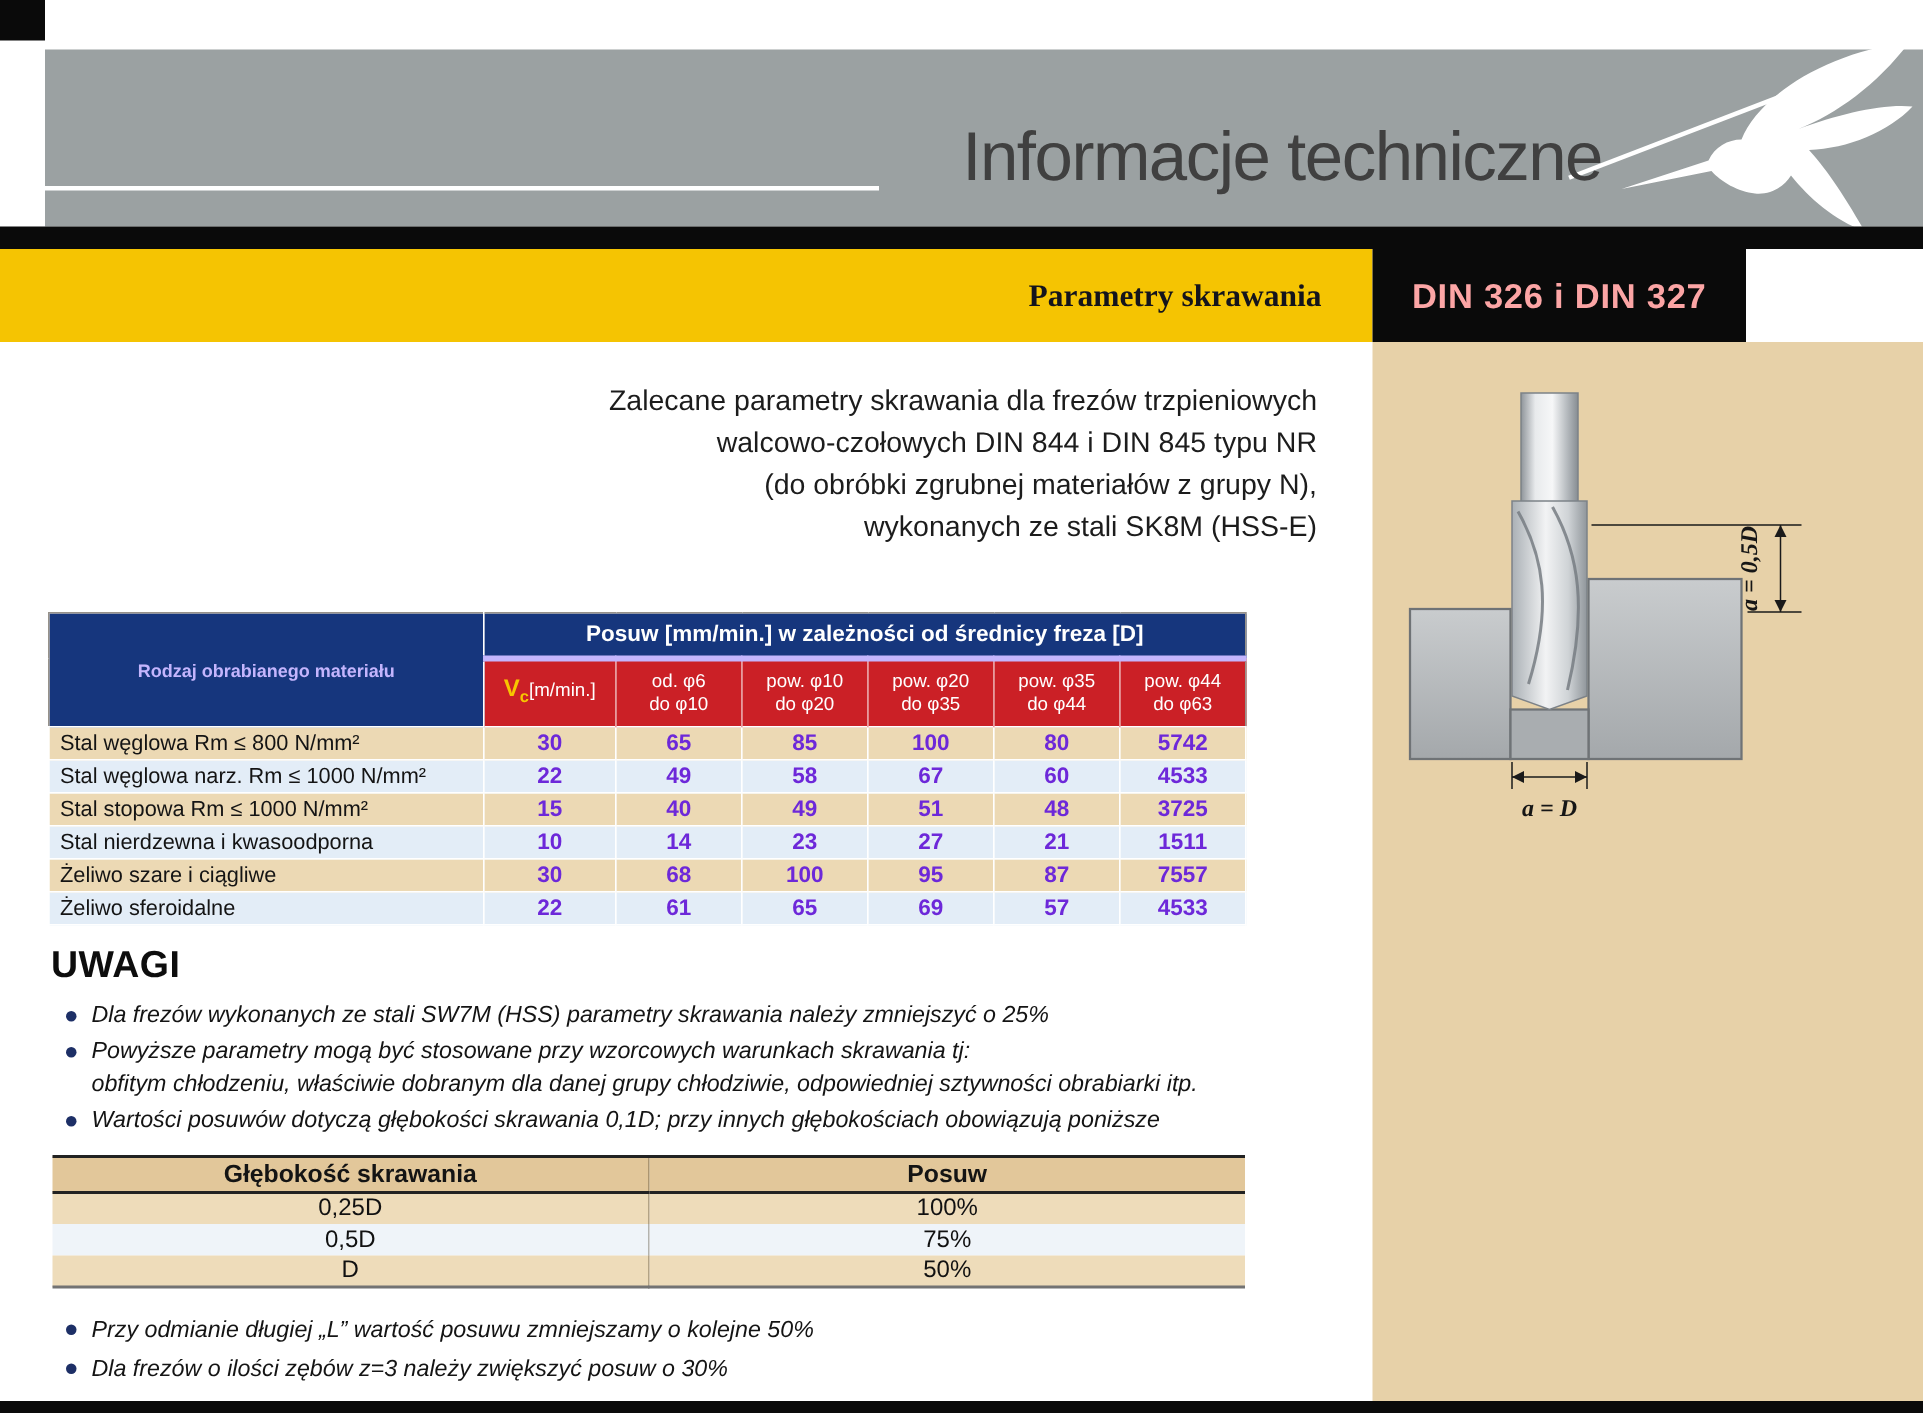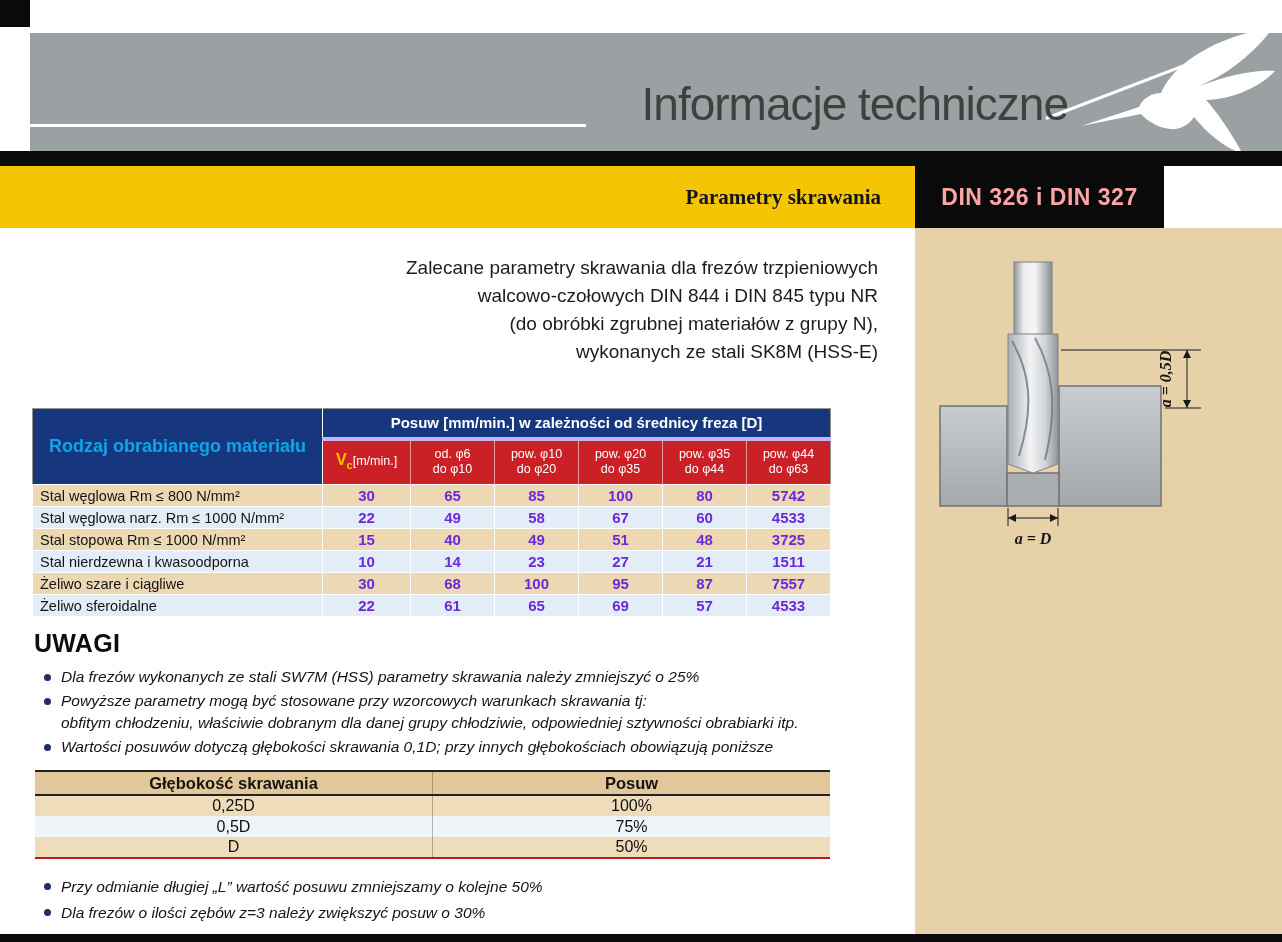--- a/index.html
+++ b/index.html
@@ -36,42 +36,42 @@
   
   .content { position:absolute; left:0; top:228px; width:915px; height:706px; }
   .intro { margin:26px 37px 0 0; text-align:right; font-size:19px; line-height:28px; color:#1c1c1c; }
 
   
   .t1 { margin:42px 0 0 32px; border-collapse:collapse; table-layout:fixed; width:798px;
         border:1px solid #97928a; font-size:15px; }
   .t1 th, .t1 td { padding:0; }
   .t1 .span-h { background:#16367d; color:#ffffff; font-weight:bold; height:30px; text-align:center;
                 border-bottom:4px solid #c4b5fd; font-size:15px; }
-  .t1 .mat-h { background:#16367d; color:#0ea5e9; font-weight:bold; text-align:center;
-               border-right:1px solid #ffffff; font-size:18px; }
+  .t1 .mat-h { background:#16367d; color:#c4b5fd; font-weight:bold; text-align:center;
+               border-right:1px solid #ffffff; font-size:12px; }
   .t1 .red th { background:#cb2026; color:#ffffff; height:46px; font-weight:normal; font-size:12.5px;
                 line-height:15px; text-align:center; vertical-align:middle; }
   .t1 .red th + th { border-left:1px solid rgba(255,255,255,0.55); }
   .t1 .vc { color:#f7c600; font-weight:bold; font-size:16px; }
   .t1 .vc sub { font-size:11px; }
   .t1 .vc-unit { color:#ffffff; font-size:12.5px; }
   .t1 tbody td { height:22px; text-align:center; border:1px solid #ffffff; font-weight:bold; color:#6d28d9; }
   .t1 tbody td.mat { text-align:left; padding-left:7px; font-weight:normal; font-size:14.5px; color:#141414; }
   .t1 tbody tr:nth-child(odd) td { background:#ecd9b4; }
   .t1 tbody tr:nth-child(even) td { background:#e3edf7; }
 
   
   .uwagi-title { margin:12px 0 0 34px; font-size:25px; font-weight:bold; color:#0d0d0d; letter-spacing:0.3px; }
   .bullets { margin:8px 0 0 44px; font-size:15.5px; color:#141414; line-height:22px; }
   .bullet { display:flex; margin-bottom:2px;font-style:italic; }
   .bullet .dot { width:7px; height:7px; border-radius:50%; background:#1d2f66; margin:8px 10px 0 0; flex:none; }
 
   
   .t2 { margin:12px 0 16px 35px; width:795px; border-collapse:collapse; font-size:16px; color:#111111;
-        border-top:2px solid #222222; border-bottom:2px solid #b91c1c; table-layout:fixed; }
+        border-top:2px solid #222222; border-bottom:2px solid #737373; table-layout:fixed; }
   .t2 thead th { background:#e2c79a; height:24px; font-weight:bold; border-bottom:2px solid #222222;
                  text-align:center; font-size:16.5px; color:#141414; }
   .t2 tbody td { height:21px; text-align:center; }
   .t2 th + th, .t2 td + td { border-left:1px solid rgba(70,58,34,0.35); }
   .t2 tbody tr:nth-child(odd) td { background:#eedcba; }
   .t2 tbody tr:nth-child(even) td { background:#eff4f9; }
 
   .notes { margin:14px 0 0 44px; font-size:15.5px; color:#141414; line-height:24px; }
 </style>
 </head>

